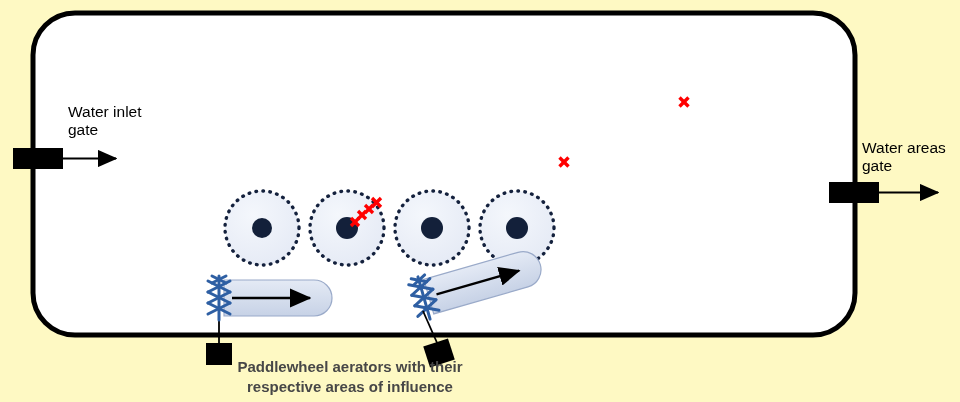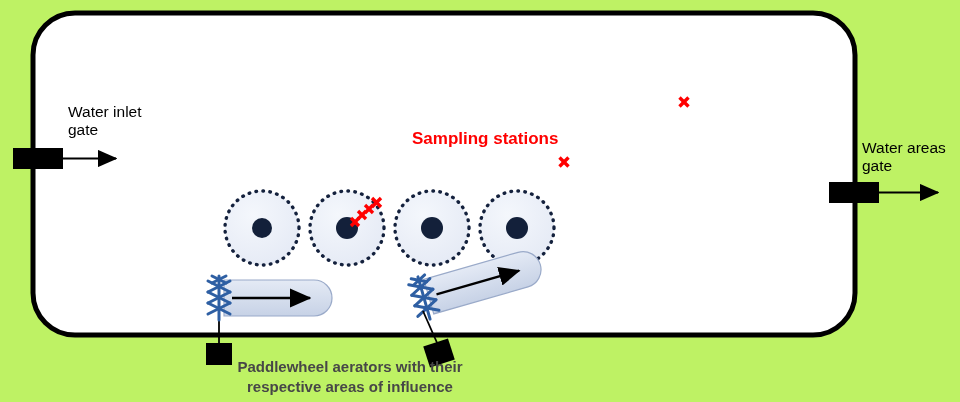--- a/index.html
+++ b/index.html
@@ -7,21 +7,21 @@
     padding: 0;
     background: #ffffff;
   }
   body {
     font-family: "Liberation Sans", sans-serif;
   }
   #stage {
     position: relative;
     width: 960px;
     height: 402px;
-    background: #bef264;
+    background: #fef9c3;
     overflow: hidden;
   }
   #diagram-svg {
     position: absolute;
     left: 0;
     top: 0;
     width: 960px;
     height: 402px;
   }
   .lbl {
@@ -164,18 +164,17 @@
       </g>
     </g>
   </svg>
 
   <div class="lbl lbl-gate" style="left:68px; top:103px;">Water inlet
 gate</div>
 
   <div class="lbl lbl-gate" style="left:862px; top:139px;">Water areas
 gate</div>
 
-  <div class="lbl lbl-sampling" style="left:412px; top:129px;">Sampling stations</div>
 
   <div class="lbl lbl-caption" style="left:225px; top:357px; width:250px;">Paddlewheel aerators with their
 respective areas of influence</div>
 
 </div>
 
 </body></html>

